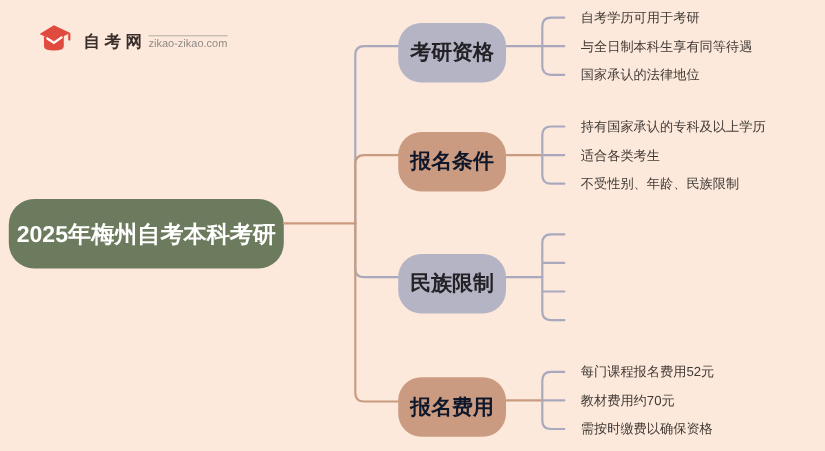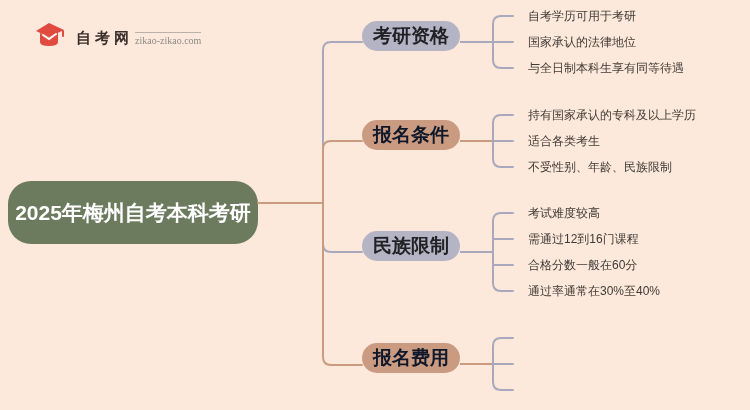--- a/index.html
+++ b/index.html
@@ -9,40 +9,40 @@
     font-family:"Liberation Sans","DejaVu Sans",sans-serif;
     position:relative;overflow:hidden;
   }
   .canvas{position:absolute;inset:0;width:750px;height:410px;}
 
   
   .logo{position:absolute;left:28px;top:20px;display:flex;align-items:center;gap:6px;}
   .logo-icon{width:40px;height:38px;flex:0 0 auto;}
   .logo-textblock{display:flex;flex-direction:row;align-items:center;}
   .logo-name{font-size:15px;font-weight:bold;color:#3a2e2a;letter-spacing:4px;padding:0 2px 2px 2px;}
-  .logo-url{font-size:10px;color:#8f8a85;border-top:1px solid #b9b2aa;padding-top:2px;font-family:Liberation Serif, serif;}
+  .logo-url{font-size:10px;color:#8f8a85;border-top:1px solid #b9b2aa;padding-top:2px;}
 
   
   .main-pill{
     position:absolute;left:8px;top:181px;width:250px;height:63px;
     background:#6c7a5e;border-radius:23px;
     display:flex;align-items:center;justify-content:center;
     color:#ffffff;font-size:21px;font-weight:bold;white-space:nowrap;
   }
 
   
   .trunk-svg{position:absolute;left:255px;top:25px;width:115px;height:355px;}
   .edge{fill:none;stroke-width:2;stroke-linecap:round;}
   .edge.gray{stroke:#a9a9bd;}
   .edge.tan{stroke:#c99c80;}
 
   
   .branch{position:absolute;left:362px;width:388px;}
   .branch-pill{
-    position:absolute;left:0;width:98px;height:30px;border-radius:21px;
+    position:absolute;left:0;width:98px;height:54px;border-radius:21px;
     display:flex;align-items:center;justify-content:center;
     font-size:19px;font-weight:bold;color:#222126;white-space:nowrap;
   }
   .branch-pill.gray{background:#b5b4c4;}
   .branch-pill.tan{background:#ca9b81;color:#0f172a;}
   .bracket-svg{position:absolute;left:98px;top:0;width:60px;}
   .leaves{position:absolute;left:166px;top:0;}
   .leaf{height:26px;line-height:26px;font-size:12px;color:#403a35;white-space:nowrap;}
 
   .b1{top:3px;height:78px;}
@@ -84,22 +84,22 @@
   </svg>
 
   <div class="branch b1">
     <div class="branch-pill gray">考研资格</div>
     <svg class="bracket-svg" viewBox="0 0 60 78" style="height:78px">
       <path class="edge gray" d="M 0 39 H 33"></path>
       <path class="edge gray" d="M 53 13 H 41 Q 33 13 33 21 V 57 Q 33 65 41 65 H 53 M 33 39 H 53"></path>
     </svg>
     <div class="leaves">
       <div class="leaf">自考学历可用于考研</div>
+      <div class="leaf">与全日制本科生享有同等待遇</div>
       <div class="leaf">国家承认的法律地位</div>
-      <div class="leaf">与全日制本科生享有同等待遇</div>
     </div>
   </div>
 
   <div class="branch b2">
     <div class="branch-pill tan">报名条件</div>
     <svg class="bracket-svg" viewBox="0 0 60 78" style="height:78px">
       <path class="edge tan" d="M 0 39 H 33"></path>
       <path class="edge gray" d="M 53 13 H 41 Q 33 13 33 21 V 57 Q 33 65 41 65 H 53 M 33 39 H 53"></path>
     </svg>
     <div class="leaves">
@@ -108,29 +108,28 @@
       <div class="leaf">不受性别、年龄、民族限制</div>
     </div>
   </div>
 
   <div class="branch b3">
     <div class="branch-pill gray">民族限制</div>
     <svg class="bracket-svg" viewBox="0 0 60 104" style="height:104px">
       <path class="edge gray" d="M 0 52 H 33"></path>
       <path class="edge gray" d="M 53 13 H 41 Q 33 13 33 21 V 83 Q 33 91 41 91 H 53 M 33 39 H 53 M 33 65 H 53"></path>
     </svg>
-    <div class="leaves">
-      <div class="leaf">考试难度较高</div>
-      <div class="leaf">需通过12到16门课程</div>
-      <div class="leaf">合格分数一般在60分</div>
-      <div class="leaf">通过率通常在30%至40%</div>
-    </div>
   </div>
 
   <div class="branch b4">
     <div class="branch-pill tan">报名费用</div>
     <svg class="bracket-svg" viewBox="0 0 60 78" style="height:78px">
       <path class="edge tan" d="M 0 39 H 33"></path>
       <path class="edge gray" d="M 53 13 H 41 Q 33 13 33 21 V 57 Q 33 65 41 65 H 53 M 33 39 H 53"></path>
     </svg>
+    <div class="leaves">
+      <div class="leaf">每门课程报名费用52元</div>
+      <div class="leaf">教材费用约70元</div>
+      <div class="leaf">需按时缴费以确保资格</div>
+    </div>
   </div>
 
 </div>
 
 </body></html>

